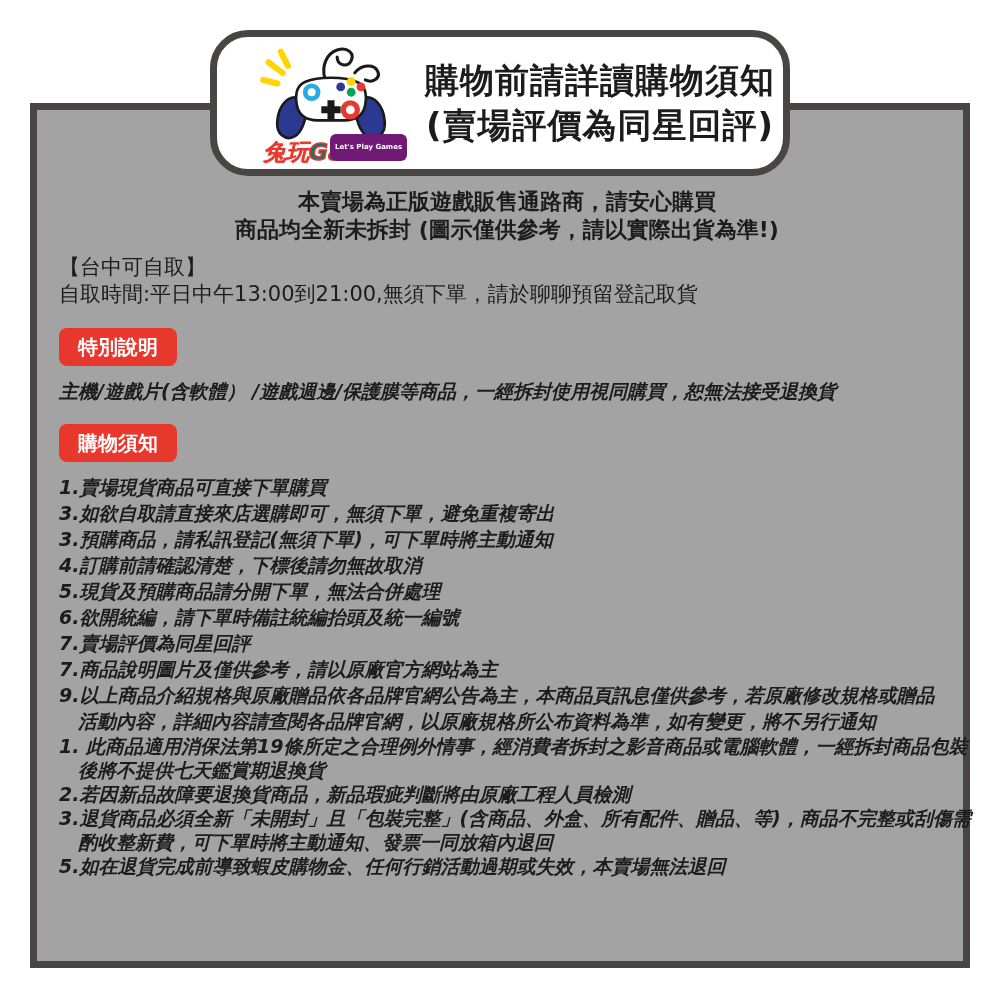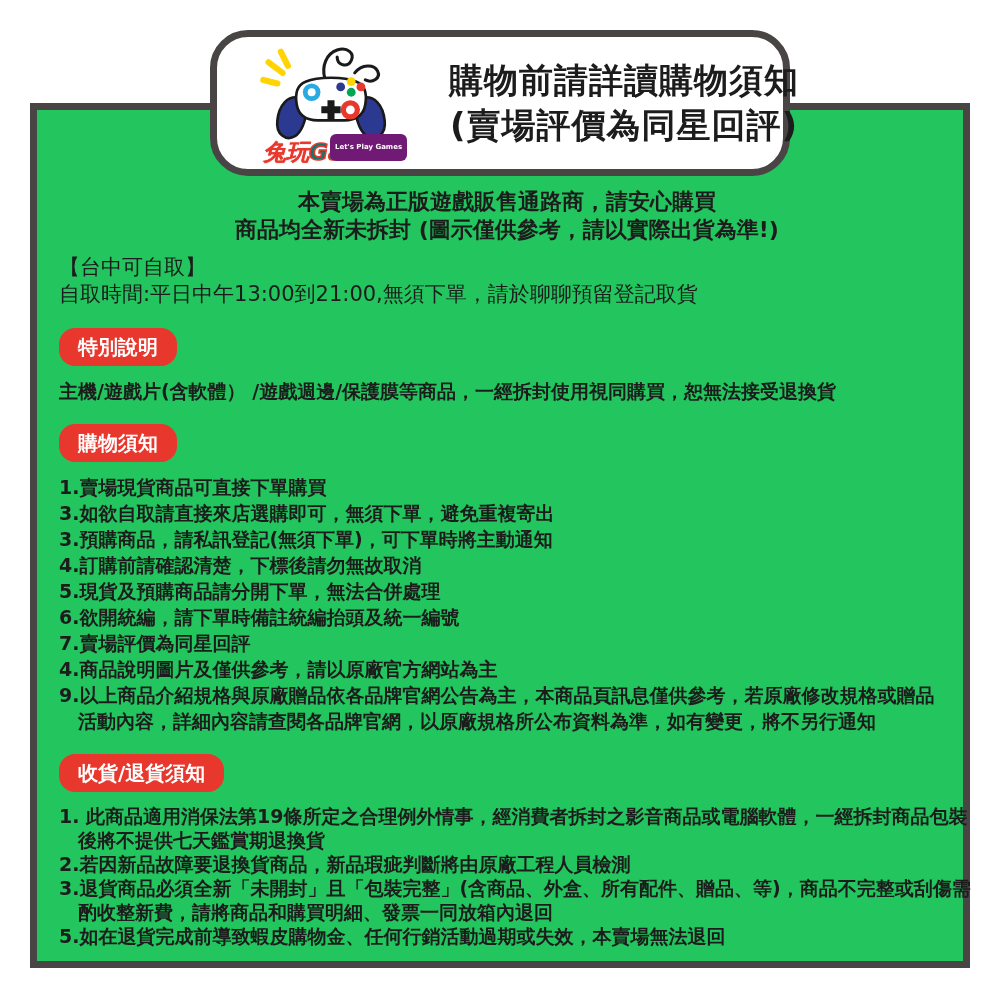--- a/index.html
+++ b/index.html
@@ -1,48 +1,48 @@
 <!DOCTYPE html>
 <html><head>
 <meta charset="utf-8">
 <style>
   html,body{margin:0;padding:0;background:#ffffff;}
   .page{position:relative;width:1000px;height:1000px;background:#ffffff;overflow:hidden;
         font-family:"DejaVu Sans","Liberation Sans",sans-serif;color:#1c1c1c;}
 
   
   .main-box{position:absolute;left:30px;top:103px;width:940px;height:865px;
-            box-sizing:border-box;border:7px solid #4a4545;background:#22c55e;
+            box-sizing:border-box;border:7px solid #4a4545;background:#a3a3a3;
             padding:78px 8px 0 22px;}
 
   
   .header-plate{position:absolute;left:50%;transform:translateX(-50%);top:30px;
                 width:580px;height:146px;box-sizing:border-box;background:#ffffff;
                 border:7px solid #4a4545;border-radius:38px;z-index:5;
                 display:flex;align-items:center;padding:4px 14px 4px 20px;}
   .logo-wrap{width:188px;flex:0 0 auto;display:flex;flex-direction:column;align-items:center;}
   .brand-mark{position:relative;margin-top:-4px;line-height:1;white-space:nowrap;}
   .brand-cn{font-size:23px;font-weight:900;color:#e8382d;font-style:italic;
             text-shadow:0 0 1px #e8382d;}
   .brand-en{font-size:23px;font-weight:900;font-style:italic;color:#0f766e;
             -webkit-text-stroke:1.6px #e8382d;letter-spacing:.5px;text-align:right;}
   .brand-pill{position:absolute;right:-8px;top:-7px;background:#701a75;color:#ffffff;
               font-size:7px;font-weight:700;padding:10px 5px;border-radius:6px;white-space:nowrap;}
-  .title-wrap{flex:1;text-align:center;margin-left:24px;}
+  .title-wrap{flex:1;text-align:center;}
   .title-line{font-size:34px;font-weight:800;line-height:45px;white-space:nowrap;letter-spacing:1px;}
 
   
   .intro{text-align:center;font-size:22px;font-weight:700;line-height:28px;white-space:nowrap;}
   
   .pickup{margin-top:10px;font-size:21px;font-weight:400;line-height:27px;white-space:nowrap;}
 
   
   .badge{display:inline-block;background:#e8382d;color:#ffffff;font-size:20px;font-weight:700;
-         padding:6px 19px;border-radius:16px;margin:20px 0 12px 0;line-height:26px;}
-  .item{font-weight:600;}
+         padding:6px 19px;border-radius:8px;margin:20px 0 12px 0;line-height:26px;}
+  .item{font-weight:600;font-style:italic;}
   .ln{font-size:19px;line-height:26px;white-space:pre;}
   section.sec:last-child .ln{line-height:24px;}
 </style>
 </head>
 <body>
 
 <div class="page">
 
   <div class="header-plate">
     <div class="logo-wrap">
@@ -108,32 +108,32 @@
             <div class="ln">3.預購商品，請私訊登記(無須下單)，可下單時將主動通知</div>
           </div><div class="item">
             <div class="ln">4.訂購前請確認清楚，下標後請勿無故取消</div>
           </div><div class="item">
             <div class="ln">5.現貨及預購商品請分開下單，無法合併處理</div>
           </div><div class="item">
             <div class="ln">6.欲開統編，請下單時備註統編抬頭及統一編號</div>
           </div><div class="item">
             <div class="ln">7.賣場評價為同星回評</div>
           </div><div class="item">
-            <div class="ln">4.商品說明圖片及僅供參考，請以原廠官方網站為主</div>
+            <div class="ln">7.商品說明圖片及僅供參考，請以原廠官方網站為主</div>
           </div><div class="item">
             <div class="ln">9.以上商品介紹規格與原廠贈品依各品牌官網公告為主，本商品頁訊息僅供參考，若原廠修改規格或贈品</div>
             <div class="ln">　活動內容，詳細內容請查閱各品牌官網，以原廠規格所公布資料為準，如有變更，將不另行通知</div>
           </div></section>
-        <section class="sec"><div class="badge">收貨/退貨須知</div><div class="item">
+        <section class="sec"><div class="item">
             <div class="ln">1. 此商品適用消保法第19條所定之合理例外情事，經消費者拆封之影音商品或電腦軟體，一經拆封商品包裝</div>
             <div class="ln">　後將不提供七天鑑賞期退換貨</div>
           </div><div class="item">
             <div class="ln">2.若因新品故障要退換貨商品，新品瑕疵判斷將由原廠工程人員檢測</div>
           </div><div class="item">
             <div class="ln">3.退貨商品必須全新「未開封」且「包裝完整」(含商品、外盒、所有配件、贈品、等)，商品不完整或刮傷需</div>
-            <div class="ln">　酌收整新費，請將商品和購買明細、發票一同放箱內退回</div>
+            <div class="ln">　酌收整新費，可下單時將主動通知、發票一同放箱內退回</div>
           </div><div class="item">
             <div class="ln">5.如在退貨完成前導致蝦皮購物金、任何行銷活動過期或失效，本賣場無法退回</div>
           </div></section>
       </div>
   </div>
 
 </div>
 
 </body></html>

